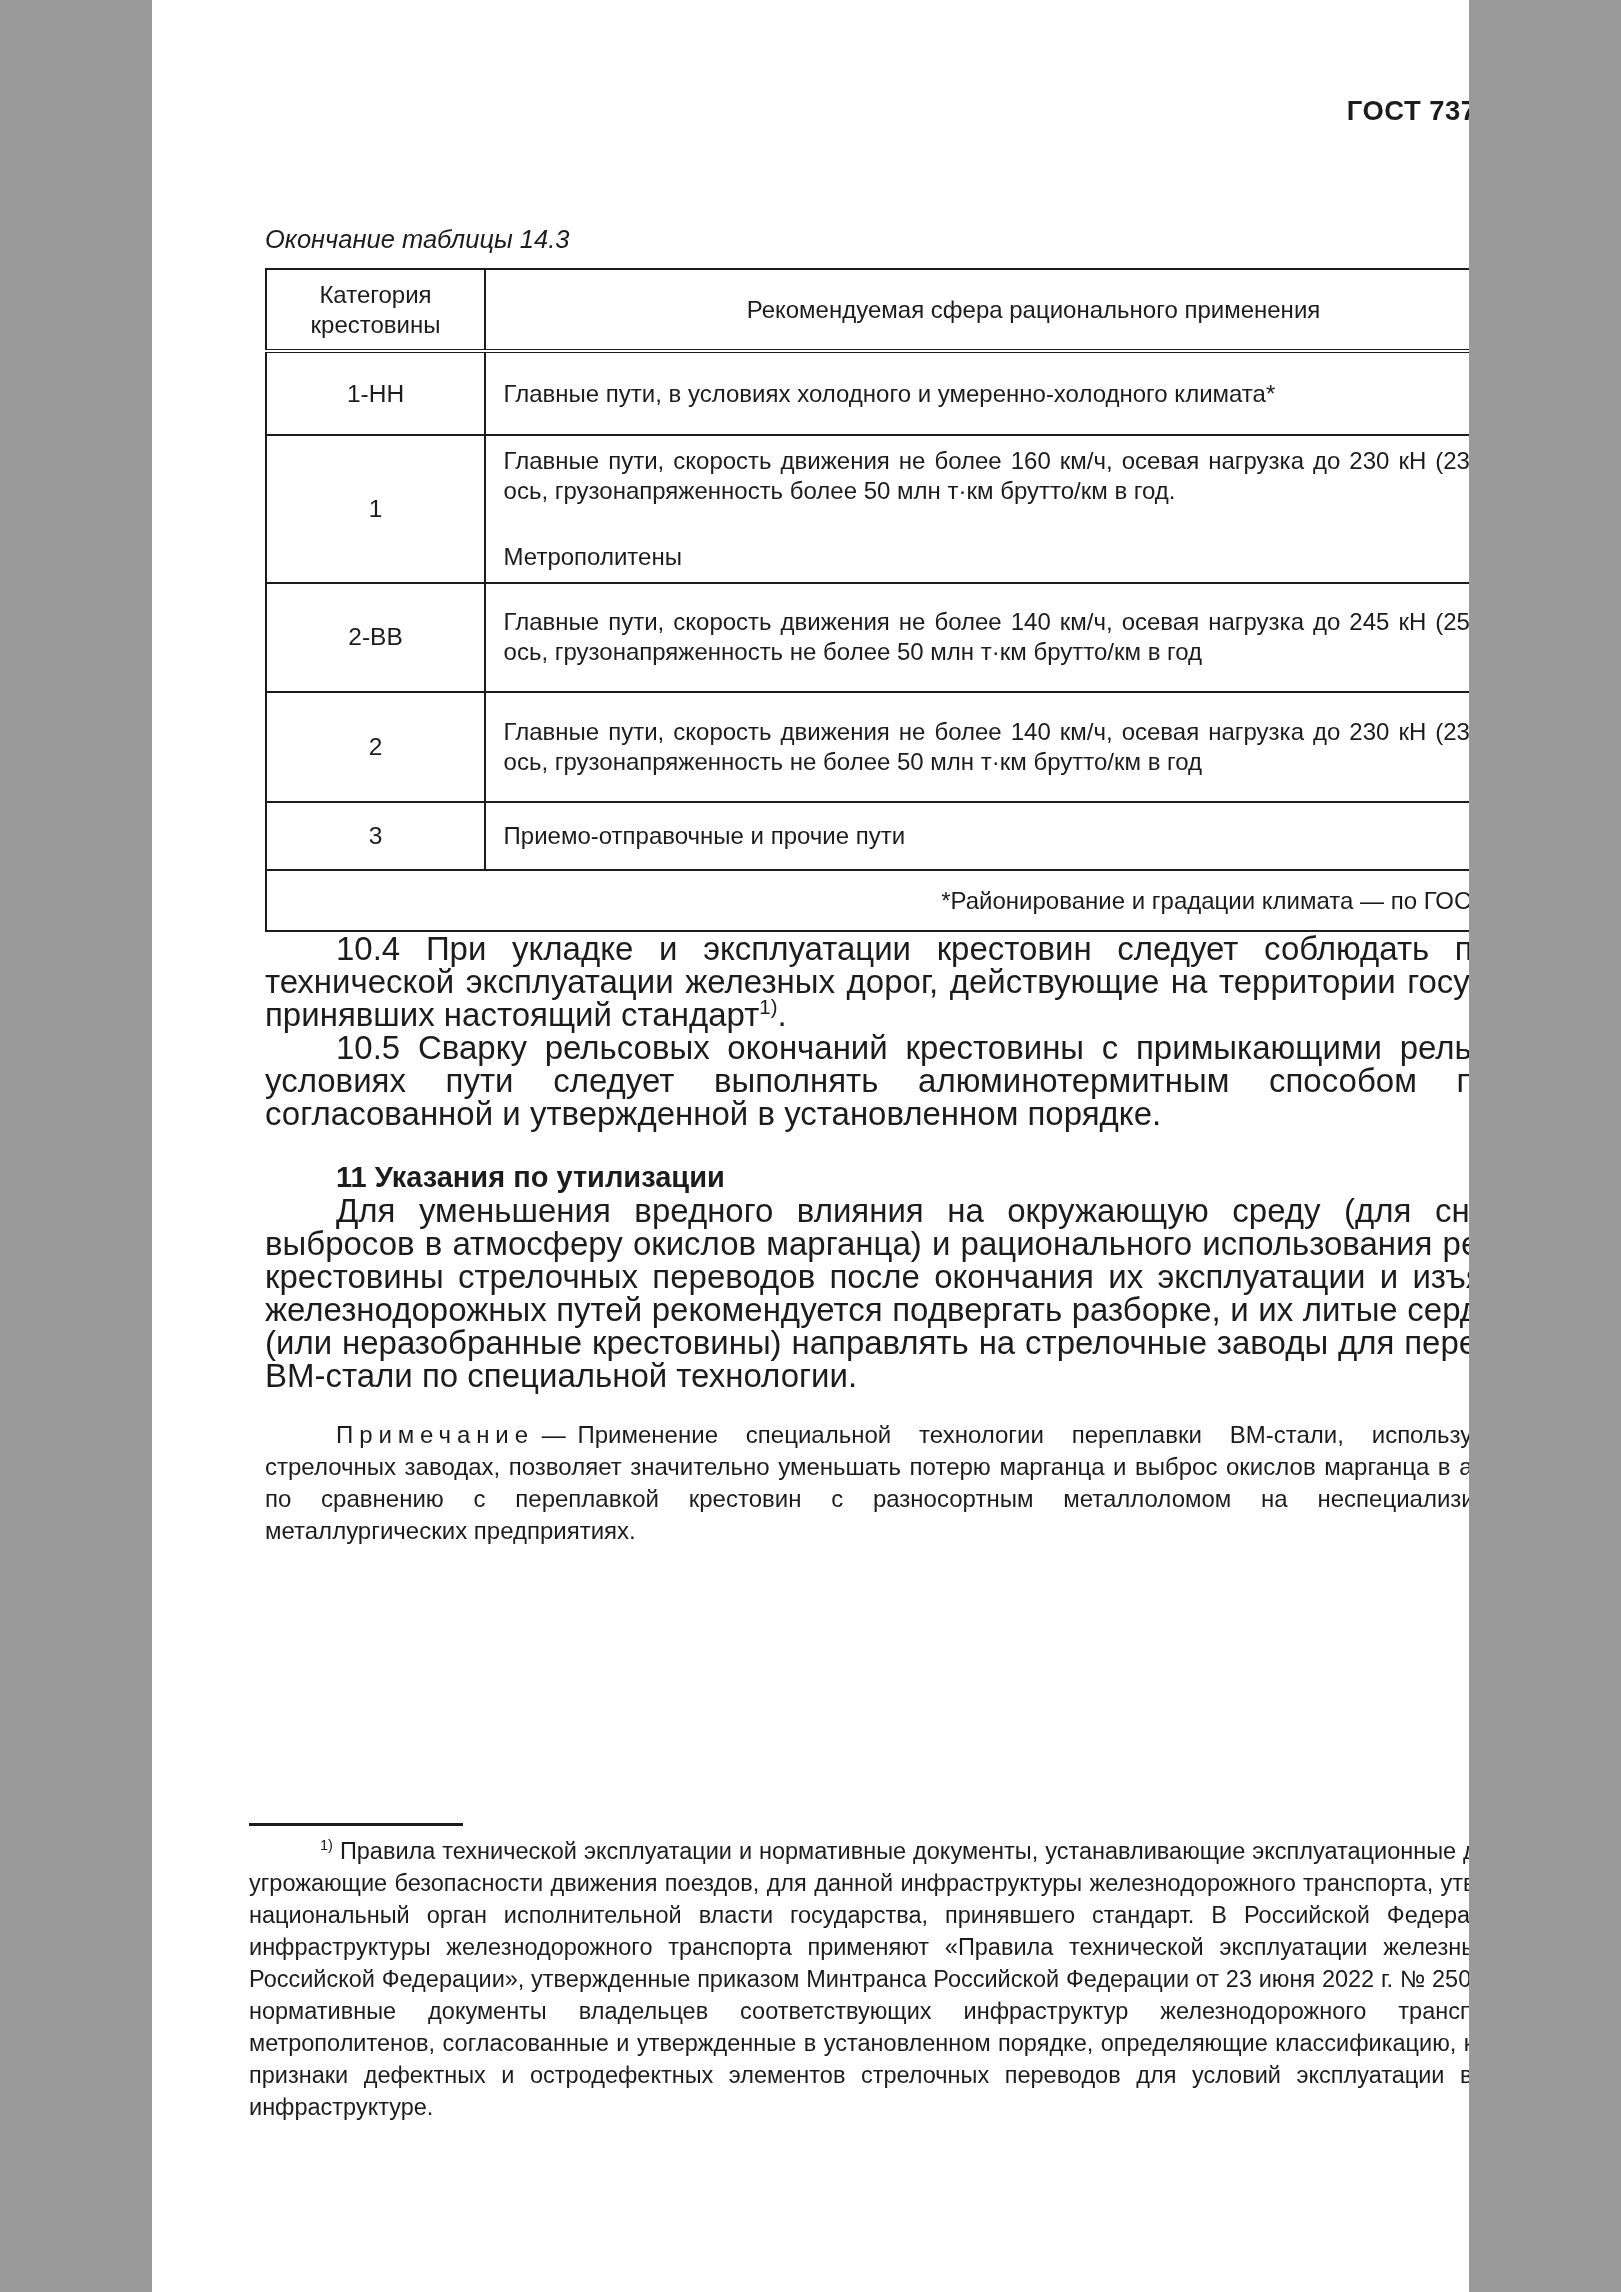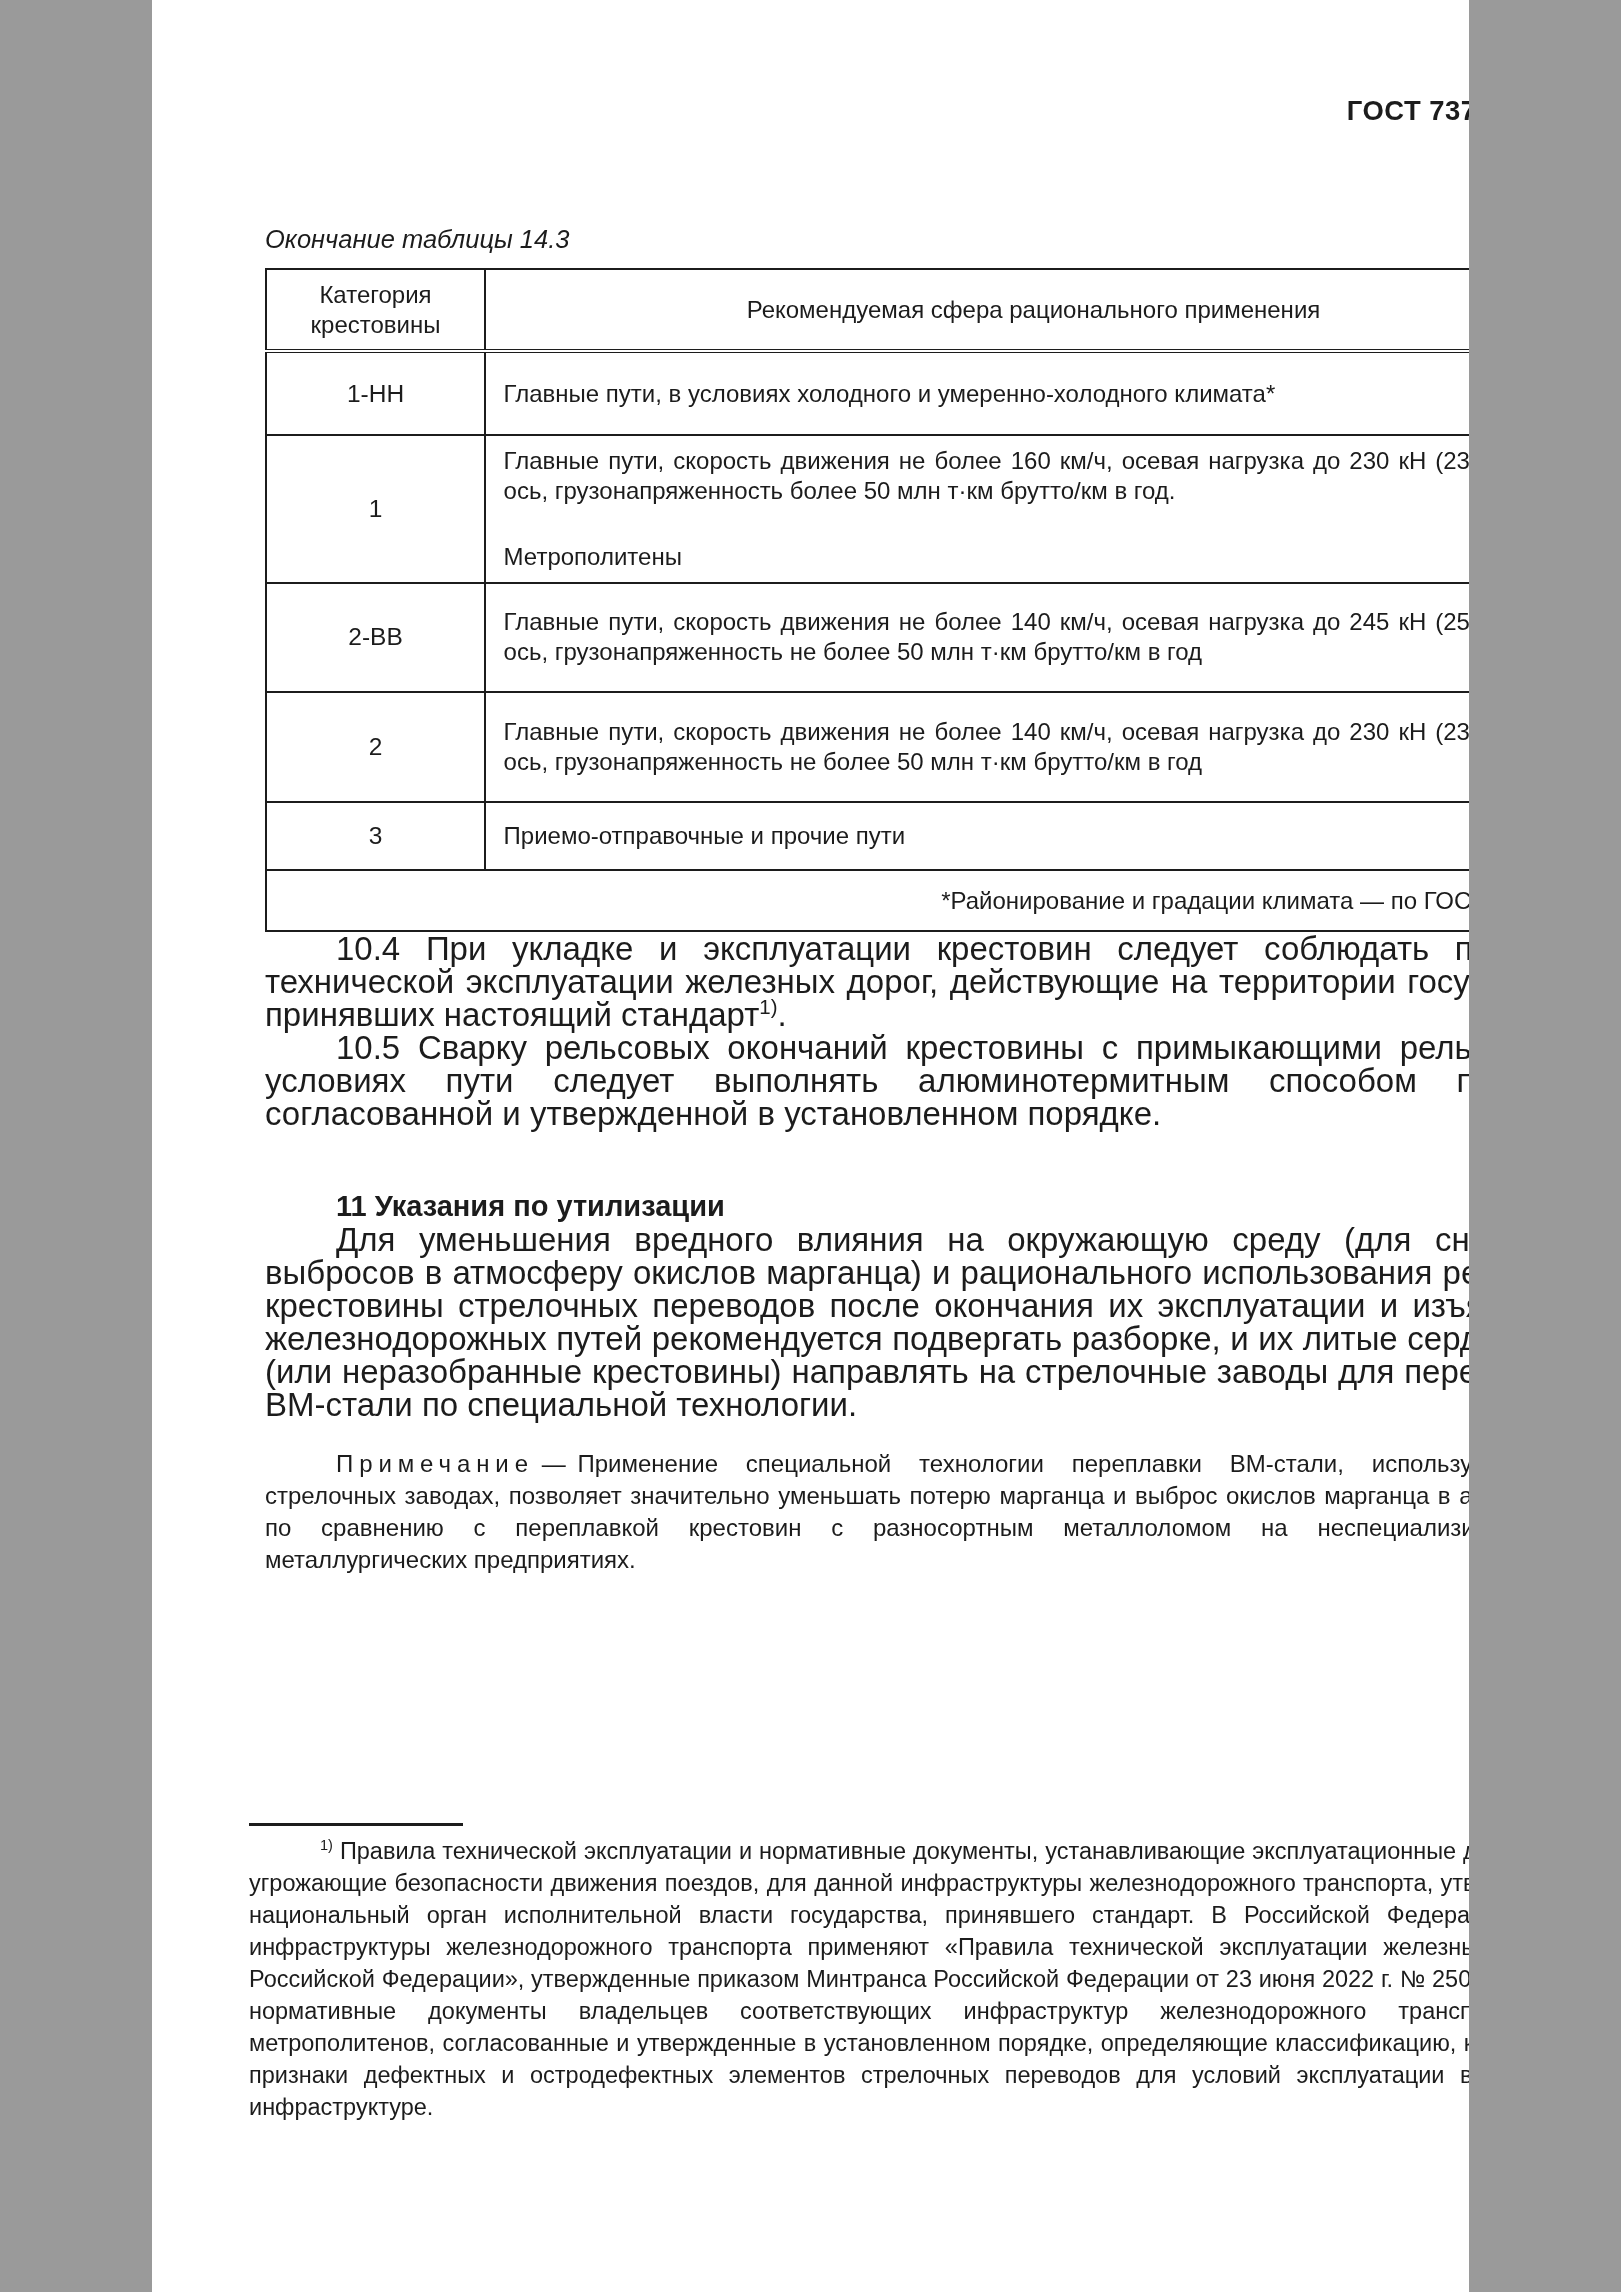--- a/index.html
+++ b/index.html
@@ -74,21 +74,21 @@
     margin:0;
     font-size:33px;
     line-height:33px;
     text-align:justify;
     text-indent:71px;
     hyphens:auto;
   }
   .after-table{margin-top:25.5px;}
 
   h2.sec{
-    margin:60px 0 0 71px;
+    margin:31px 0 0 71px;
     font-size:29px;
     font-weight:bold;
   }
   .after-heading{margin-top:27.4px;}
 
   p.note{
     margin:26.5px 0 0 0;
     font-size:24px;
     line-height:32px;
     text-align:justify;

